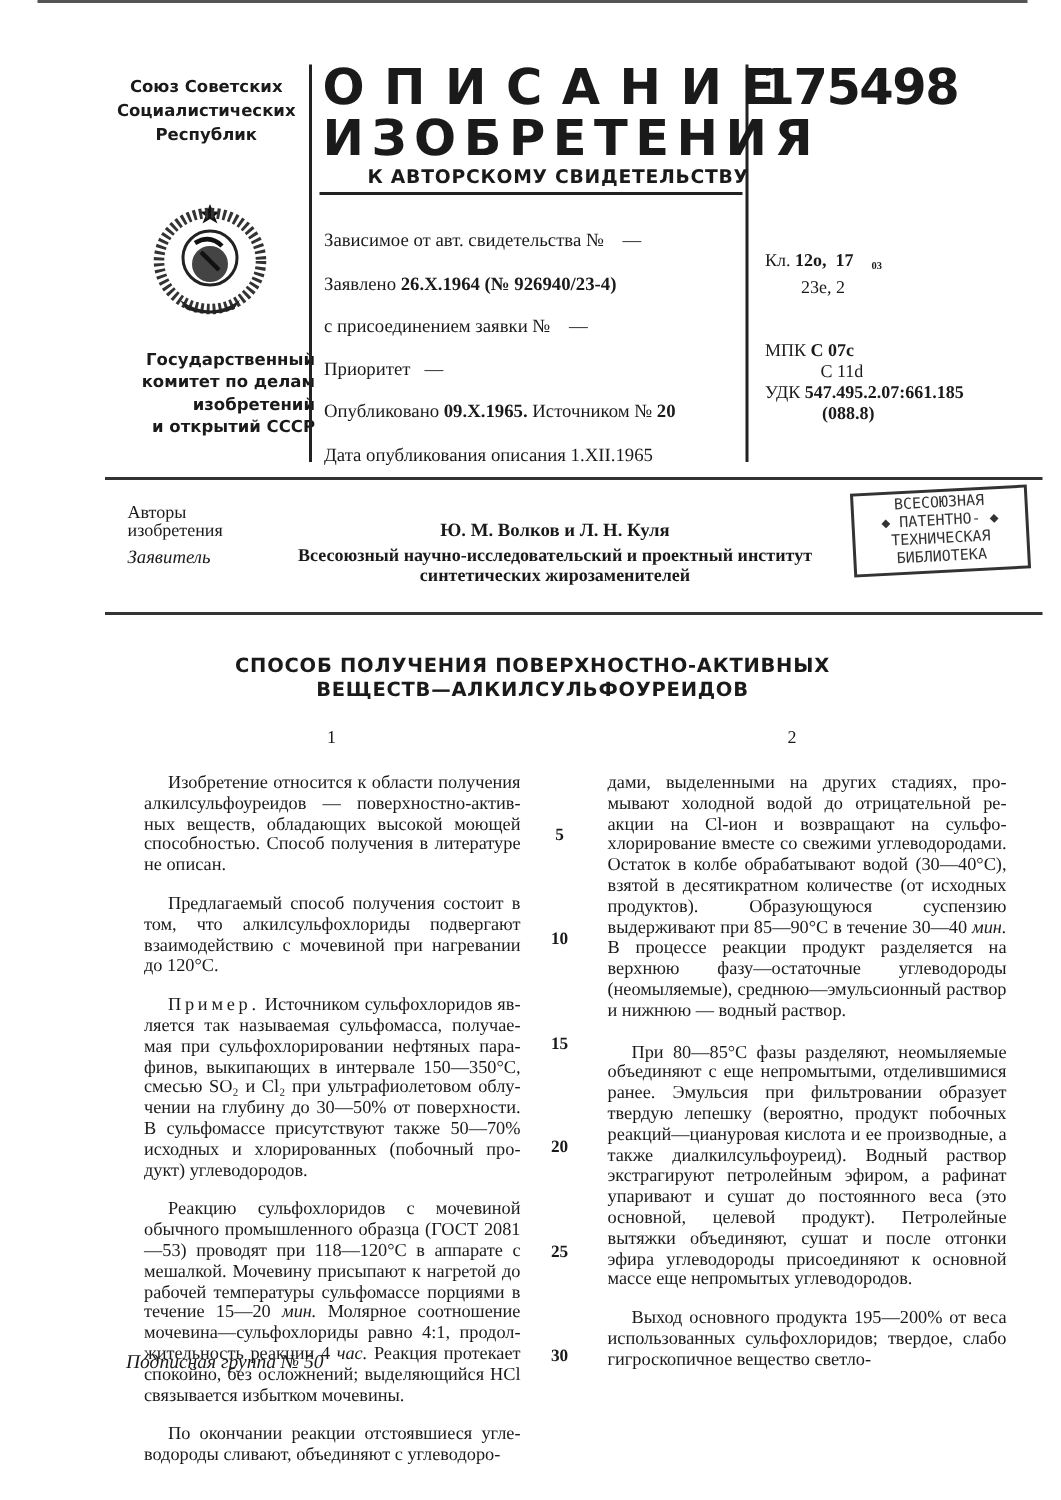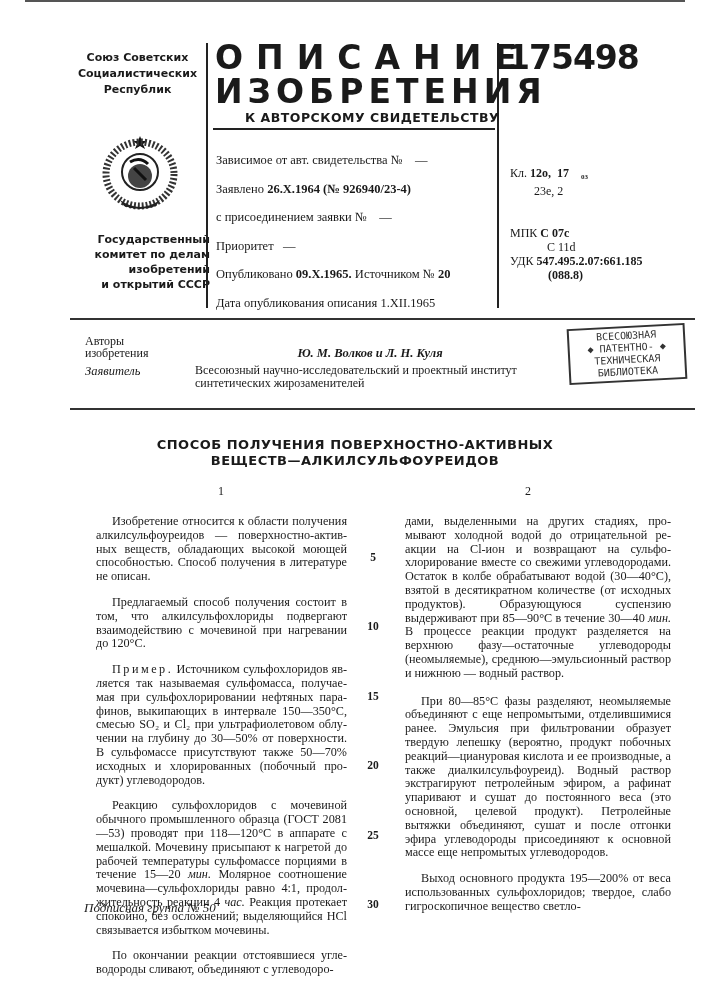--- a/index.html
+++ b/index.html
@@ -36,24 +36,24 @@
 
   .cls { left: 510px; top: 166px; font-size: 12px; line-height: 14px; white-space: nowrap; }
   .cls b { font-weight: bold; }
   .cls .indent { padding-left: 24px; }
   .cls .indent2 { padding-left: 38px; }
   .sub { font-size: 7px; vertical-align: -2px; margin-left: 12px; }
 
   .rule2 { left: 70px; top: 318px; width: 625px; height: 2px; background: #333; }
 
   .authors-label { left: 85px; top: 335px; font-size: 12px; line-height: 12px; }
-  .authors-names { left: 205px; top: 346px; width: 330px; text-align: center; font-size: 12.5px; font-weight: bold; font-style: italic; }
+  .authors-names { left: 205px; top: 346px; width: 330px; text-align: center; font-size: 12.5px; font-weight: bold; }
   .applicant-label { left: 85px; top: 364px; font-size: 12.5px; font-style: italic; }
-  .applicant-name { left: 195px; top: 364px; width: 350px; text-align: left; font-size: 12px;
-    font-weight: normal; line-height: 13px; }
+  .applicant-name { left: 195px; top: 364px; width: 350px; text-align: center; font-size: 12px;
+    font-weight: bold; line-height: 13px; }
 
   .stamp { left: 568px; top: 326px; width: 118px; height: 56px; border: 2px solid #333;
     transform: rotate(-3deg); font-family: "DejaVu Sans Mono", monospace; font-size: 10px;
     line-height: 12px; text-align: center; color: #333; padding-top: 2px; box-sizing: border-box; }
 
   .rule3 { left: 70px; top: 408px; width: 625px; height: 2px; background: #333; }
 
   .doc-title { left: 100px; top: 437px; width: 510px; text-align: center; font-family: "DejaVu Sans", sans-serif;
     font-weight: bold; font-size: 13px; line-height: 16px; letter-spacing: 0.5px; }
 

